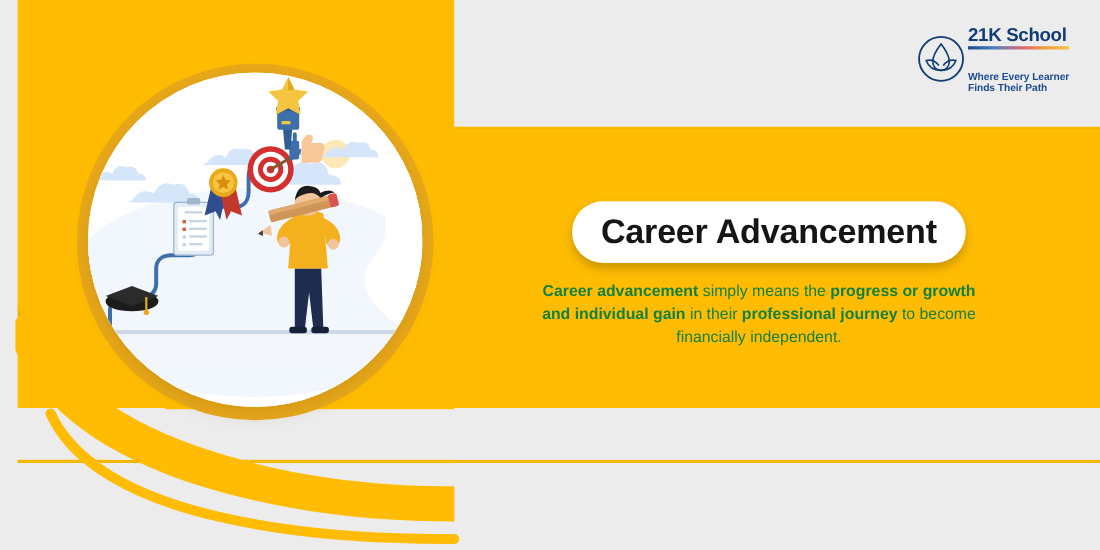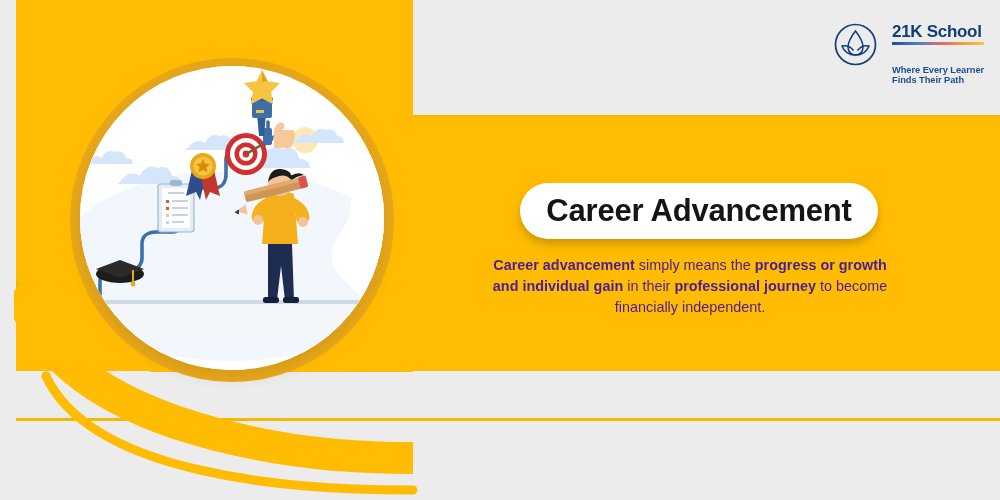--- a/index.html
+++ b/index.html
@@ -47,28 +47,28 @@
     letter-spacing:-0.2px; white-space:nowrap;
   }
 
   
   .desc {
     position:absolute; left:480px; top:255px;
     width:420px;
     text-align:center;
     font-size:14.4px;
     line-height:21px;
-    color:#4c1d95;
+    color:#15803d;
   }
   .desc b { font-weight:bold; }
 
   
   .logo {
     position:absolute; left:833px; top:22px;
-    display:flex; align-items:flex-start; gap:14px;
+    display:flex; align-items:center; gap:2px;
   }
   .logo-mark { width:45px; height:45px; flex:0 0 45px; }
   .logo-text { display:flex; flex-direction:column; }
   .logo-name {
     font-size:17px; font-weight:bold; color:#123d74;
     letter-spacing:-0.3px; line-height:19px;
   }
   .logo-rule {
     height:2.5px; width:100%; margin-top:1px;
     background:linear-gradient(90deg,#1b4b8f 0%,#4a7fc0 26%,#e86a6a 56%,#f0a03c 78%,#f5c542 100%);

